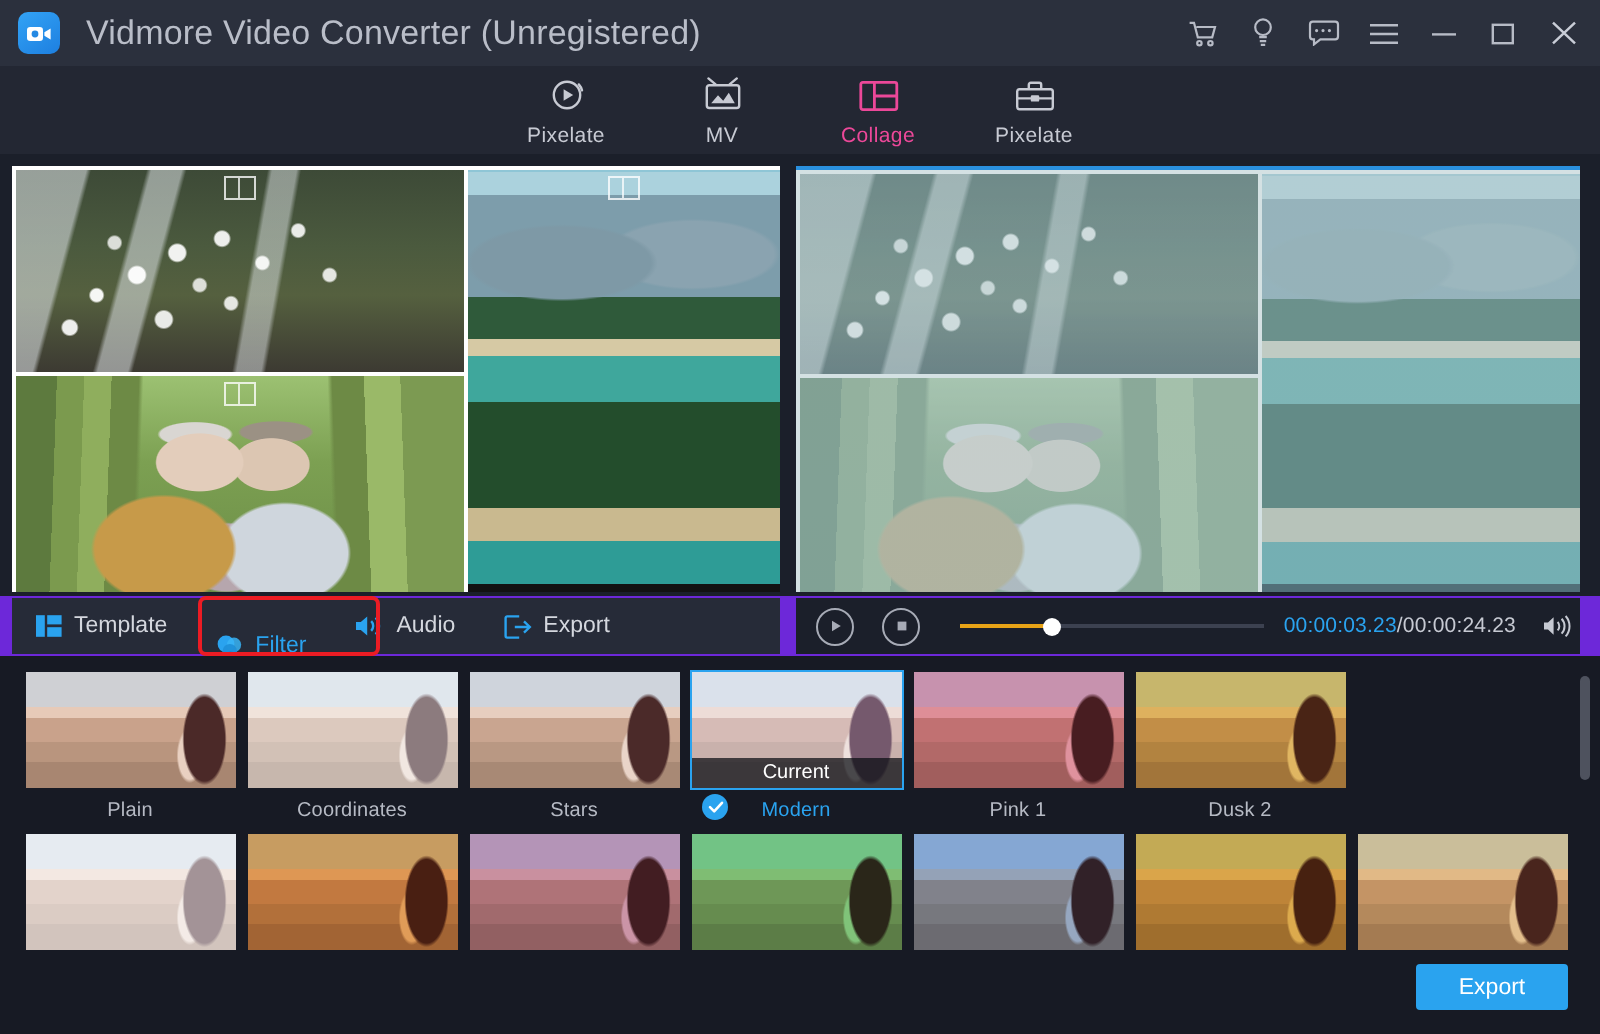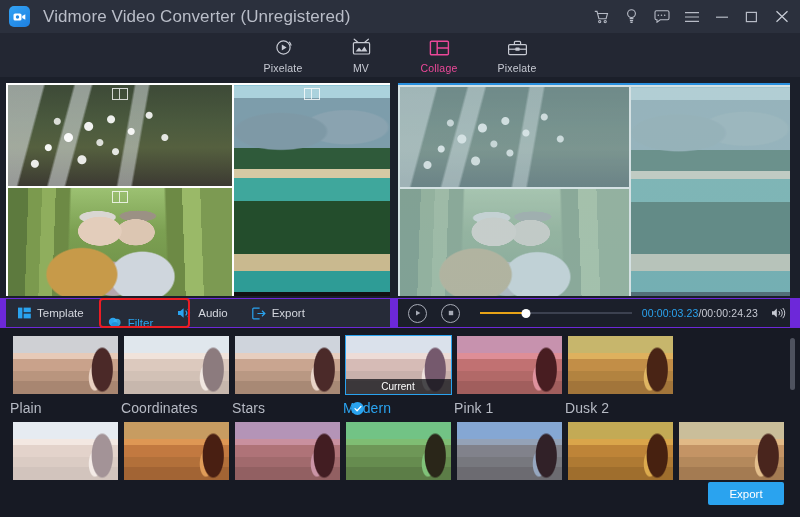--- a/index.html
+++ b/index.html
@@ -249,21 +249,21 @@
         #e7d2c4 30% 40%,
         #c9a894 40% 60%,
         #b99b86 60% 78%,
         #a88b78 78% 100%),
       radial-gradient(ellipse 24% 26% at 16% 40%, #8d7f6e 0 70%, transparent 76%),
       #c0a18d;
   }
   .ftint { position:absolute; inset:0; mix-blend-mode: multiply; }
   .ftint.screen { mix-blend-mode: screen; }
   .flabel {
-    font-size: 14px; color: #b6bac4;
+    text-align: center; font-size: 10px; color: #b6bac4;
     margin-top: 6px; letter-spacing: .1px;
   }
   .fitem.selected .flabel { color: #2aa3ef; }
   .fcheck {
     position: absolute; left: 8px; bottom: 1px;
     width: 13px; height: 13px; border-radius: 50%;
     background: #2aa3ef; display:flex; align-items:center; justify-content:center;
   }
   .fcurrent {
     position:absolute; left:0; right:0; bottom:0;

